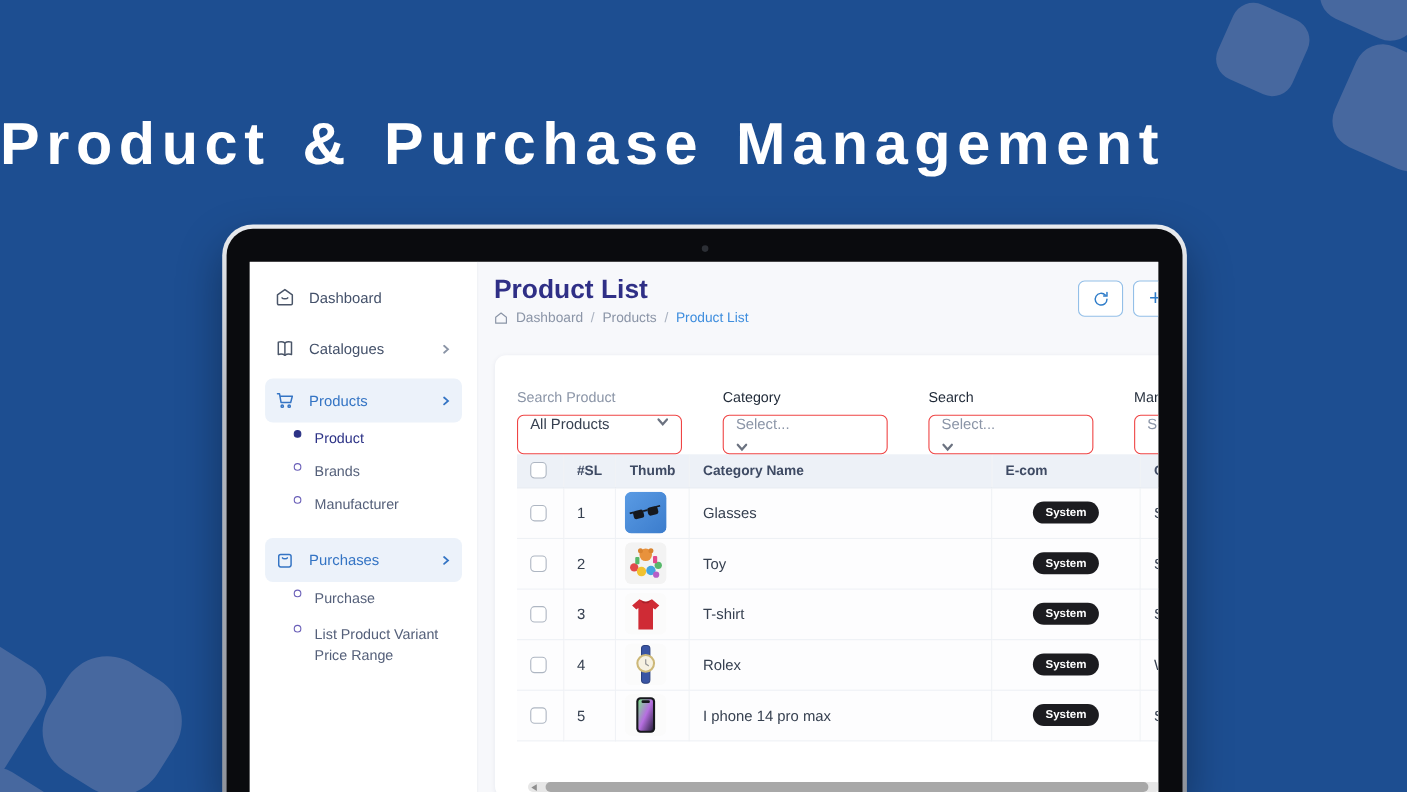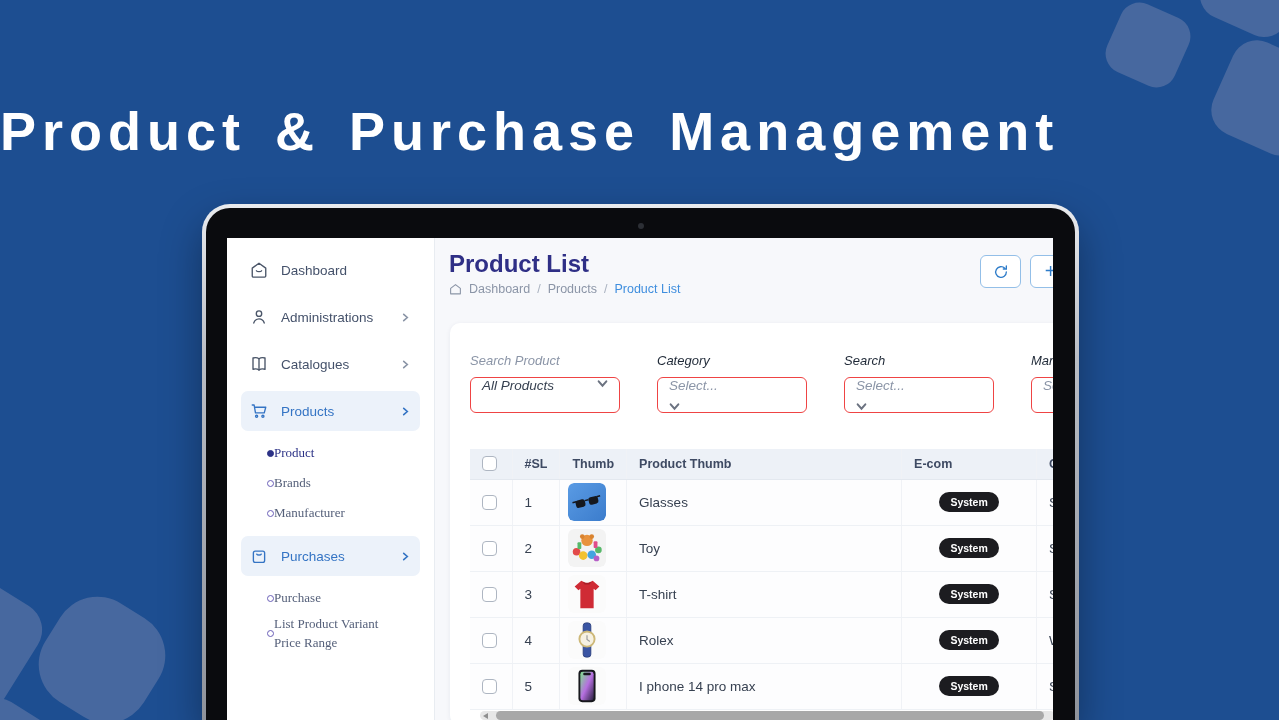--- a/index.html
+++ b/index.html
@@ -50,22 +50,22 @@
     height:40px; margin:0 14px 7px 14px; padding-left:9px;
     border-radius:7px; cursor:pointer; color:#44516a;
   }
   .side-item .lbl { flex:1; }
   .side-item svg { width:18px; height:18px; stroke:#4a5568; }
   .side-item .chev { width:9px; height:9px; stroke:#8a94a6; margin-right:10px; }
   .side-item.active { background:#ecf2fa; color:#3474c4; }
   .side-item.active svg { stroke:#3474c4; }
   .side-item.active .chev { stroke:#3474c4; }
   .sub-item {
-    display:flex; align-items:center; gap:0;
-    height:30px; margin-left:40px; font-size:13px; color:#55607a; cursor:pointer;font-family:Liberation Serif, serif;
+    display:flex; align-items:flex-start; gap:12px;
+    height:30px; margin-left:40px; font-size:13px; color:#55607a; cursor:pointer;
   }
   .sub-item .dot {
     width:7px; height:7px; border-radius:50%;
     border:1.6px solid #6a5fb8; background:transparent;
   }
   .sub-item.active { color:#2c3286; }
   .sub-item.active .dot { background:#2c3286; border-color:#2c3286; }
   .sub-item.two-line { height:auto; min-height:40px; line-height:1.45; padding:2px 6px 2px 0; }
   
   .main { flex:1; position:relative; background:#f7f8fb; overflow:hidden; }
@@ -90,33 +90,33 @@
   .hdr-btn svg { width:16px; height:16px; stroke:#2e7cc9; }
   .btn-refresh { left:545px; }
   .btn-add { left:595px; font-size:20px; font-weight:400; }
   
   .card {
     position:absolute; left:15px; top:85px; width:780px; height:402px;
     background:#ffffff; border-radius:10px;
     box-shadow:0 1px 5px rgba(20,40,80,.07);
     padding:30px 0 0 20px;
   }
-  .filters { display:flex; gap:37px;font-style:italic; }
+  .filters { display:flex; gap:37px; }
   .filter { width:150px; }
   .filter .f-label { font-size:13px; color:#1f2937; margin-bottom:9px; }
   .filter .f-label.muted { color:#8b95a7; }
   .filter .f-select {
     height:36px; border:1px solid #ef4444; border-radius:6px;
     display:flex; align-items:flex-start; justify-content:space-between;
     padding:0 11px; font-size:13.5px; color:#374151; background:#fff; cursor:pointer;
   }
   .filter .f-select.placeholder { color:#8b95a7;flex-direction:column; }
   .filter .f-select svg { width:11px; height:11px; stroke:#6b7280; }
   
-  table.products { border-collapse:collapse; margin-top:36px; table-layout:fixed; }
+  table.products { border-collapse:collapse; table-layout:fixed; }
   table.products th, table.products td {
     border-right:1px solid #f0f2f6; border-bottom:1px solid #eef1f5;
     text-align:left; vertical-align:middle;
   }
   table.products thead th {
     background:#edf1f7; height:30px; font-size:12.5px; font-weight:700;
     color:#3e4a63; padding:0 12px; border-bottom:1px solid #e3e8ef;
   }
   table.products tbody td {
     height:46px; font-size:13.5px; color:#374151; padding:0 12px; background:#fdfdfe;
@@ -177,30 +177,20 @@
       <div class="sidebar">
 
         <div class="side-item">
           <svg viewBox="0 0 24 24" fill="none" stroke-width="1.8" stroke-linecap="round" stroke-linejoin="round">
               <path d="M3 9.5 12 3l9 6.5V20a1.5 1.5 0 0 1-1.5 1.5h-15A1.5 1.5 0 0 1 3 20Z"></path>
               <path d="M8.5 13c1 1.6 6 1.6 7 0"></path>
             </svg>
           <span class="lbl">Dashboard</span>
         </div>
 
-        <div class="side-item">
-          <svg viewBox="0 0 24 24" fill="none" stroke-width="1.8" stroke-linecap="round">
-              <circle cx="12" cy="7.5" r="3.6"></circle>
-              <path d="M5 20c1.2-4 4-5.5 7-5.5S17.8 16 19 20"></path>
-            </svg>
-          <span class="lbl">Administrations</span>
-          <svg class="chev" viewBox="0 0 10 10" fill="none" stroke-width="1.8" stroke-linecap="round">
-              <path d="M3 1.5 7 5 3 8.5"></path>
-            </svg>
-        </div>
 
 
         <div class="side-item">
           <svg viewBox="0 0 24 24" fill="none" stroke-width="1.8" stroke-linecap="round" stroke-linejoin="round">
               <path d="M12 5c-2-1.5-5-1.8-8-1v15c3-.8 6-.5 8 1 2-1.5 5-1.8 8-1V4c-3-.8-6-.5-8 1Z"></path>
               <path d="M12 5v15"></path>
             </svg>
           <span class="lbl">Catalogues</span>
           <svg class="chev" viewBox="0 0 10 10" fill="none" stroke-width="1.8" stroke-linecap="round">
               <path d="M3 1.5 7 5 3 8.5"></path>
@@ -326,21 +316,21 @@
                 <col class="col-ecom">
                 <col class="col-cat">
             </colgroup>
             <thead>
               <tr>
                 <th>
                     <input type="checkbox" class="cb" style="">
                   </th>
                 <th>#SL</th>
                 <th>Thumb</th>
-                <th>Product Thumb</th>
+                <th>Category Name</th>
                 <th>E-com</th>
                 <th>Category</th>
               </tr>
             </thead>
             <tbody>
               <tr>
                 <td>
                     <input type="checkbox" class="cb" style="">
                   </td>
                 <td>1</td>

